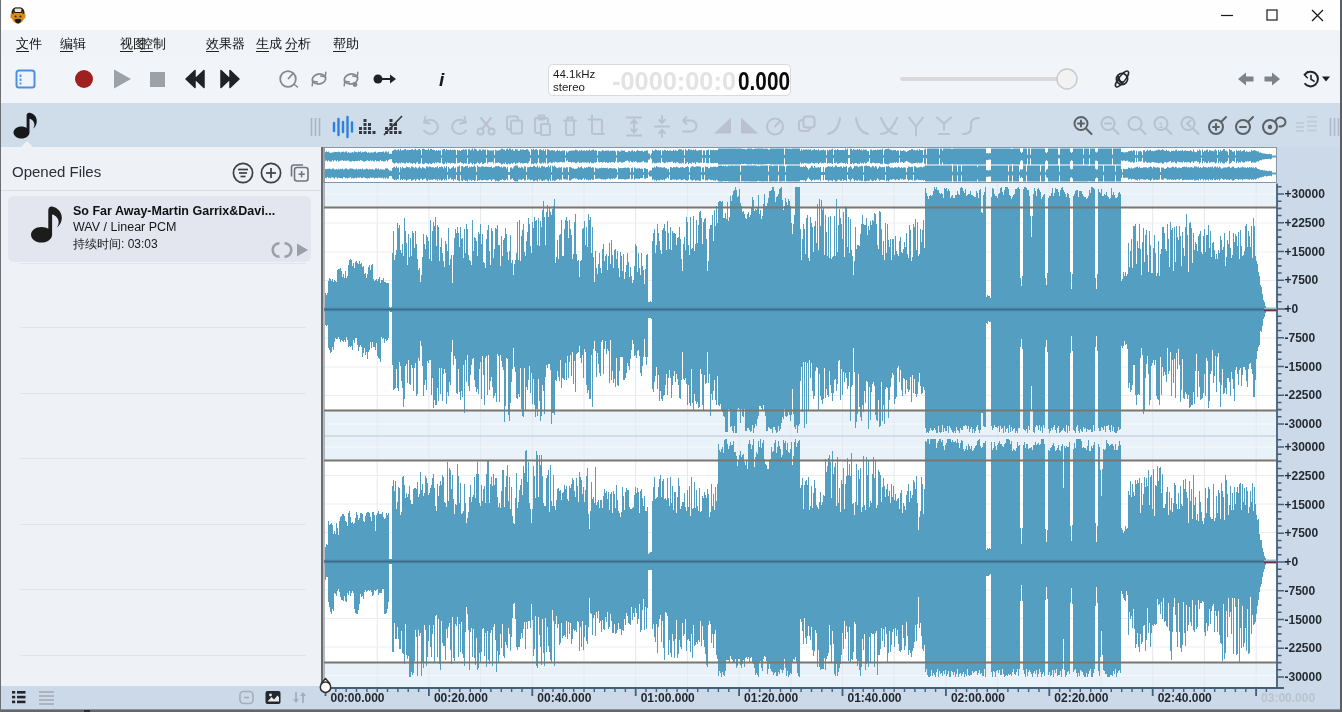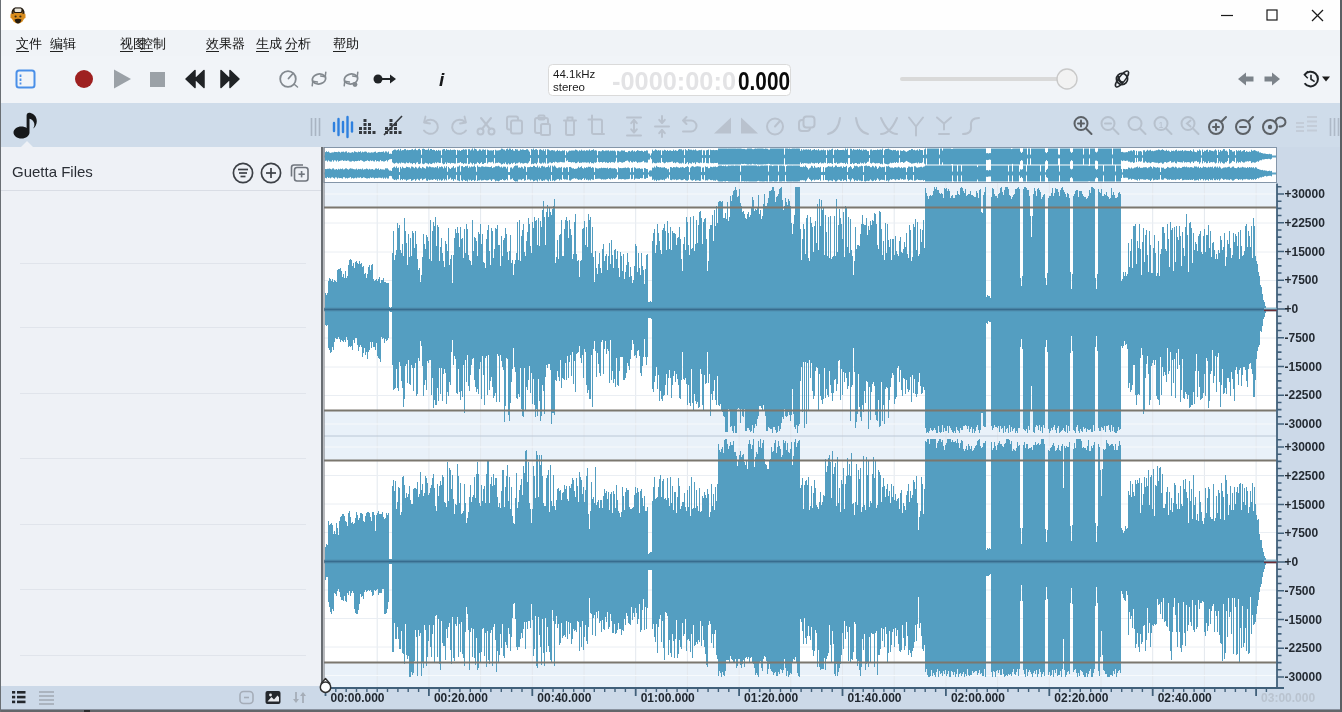--- a/index.html
+++ b/index.html
@@ -54,21 +54,21 @@
     <g stroke="#1a1a1a" stroke-width="1.2" fill="none">
       <line x1="6" y1="15.5" x2="18" y2="15.5"></line>
       <rect x="52" y="10" width="10" height="10"></rect>
       <line x1="97" y1="10" x2="108" y2="21"></line>
         <line x1="108" y1="10" x2="97" y2="21"></line>
     </g>
   </svg>
 </div>
 <div class="abs" id="menubar">
   <span class="menu-item" style="left:16px"><u>文</u>件</span>
-  <span class="menu-item" style="left:50px"><u>编</u>辑</span>
+  <span class="menu-item" style="left:60px"><u>编</u>辑</span>
   <span class="menu-item" style="left:120px"><u>视</u>图</span>
   <span class="menu-item" style="left:140px"><u>控</u>制</span>
   <span class="menu-item" style="left:206px"><u>效</u>果器</span>
   <span class="menu-item" style="left:256px"><u>生</u>成</span>
   <span class="menu-item" style="left:285px"><u>分</u>析</span>
   <span class="menu-item" style="left:333px"><u>帮</u>助</span>
 </div>
 <div class="abs" id="toolbar1">
   <svg class="abs" style="left:0;top:0" width="1342" height="47" viewBox="0 0 1342 47">
 
@@ -293,40 +293,56 @@
   <g stroke="#aeb9c7" stroke-width="1.6">
     <line x1="1330.5" y1="15" x2="1330.5" y2="33"></line>
         <line x1="1334.5" y1="15" x2="1334.5" y2="33"></line>
         <line x1="1338.5" y1="15" x2="1338.5" y2="33"></line>
   </g>
 </svg>
 
 </div>
 <div class="abs" id="tabnotch"></div>
 <div class="abs" id="sidebar">
-  <div class="abs" id="sb-head">Guetta Files</div>
+  <div class="abs" id="sb-head">Opened Files</div>
   <svg class="abs" style="left:0;top:0" width="322" height="120" viewBox="0 0 322 120">
   <g stroke="#3c4046" fill="none" stroke-width="1.7">
     <circle cx="243" cy="26" r="9.6"></circle>
     <line x1="238" y1="22.5" x2="248" y2="22.5"></line>
     <line x1="239" y1="26" x2="247" y2="26"></line>
     <line x1="240.5" y1="29.5" x2="245.5" y2="29.5"></line>
     <circle cx="271" cy="26" r="9.6"></circle>
     <line x1="266" y1="26" x2="276" y2="26"></line>
     <line x1="271" y1="21" x2="271" y2="31"></line>
   </g>
   <g stroke="#70767e" fill="none" stroke-width="1.6">
     <path d="M291.5 29.5 v-9 a2.5 2.5 0 0 1 2.5 -2.5 h9"></path>
     <rect x="294.5" y="20.5" width="13.5" height="13.5" rx="2.5"></rect>
     <line x1="298.5" y1="27.2" x2="304.8" y2="27.2"></line>
     <line x1="301.6" y1="24" x2="301.6" y2="30.4"></line>
   </g>
 </svg>
 
   <div class="abs" id="sb-sep"></div>
+  <div class="abs" id="card">
+    <svg class="abs" style="left:20px;top:6px" width="40" height="46" viewBox="0 0 40 46">
+  <path d="M13.5 40.5 C7.5 40.5 3 37 3 32.7 C3 28.4 7.5 24.9 13.5 24.9 C16.2 24.9 18.6 25.6 20.3 26.8 L20.3 8.2 C20.3 5.6 22.2 4 24.8 4.7 C29.5 5.9 33.8 9.5 33.8 15.8 C33.8 20.2 31.4 23.9 28.7 25.6 C30.9 23.2 31.4 19 29.3 16.1 C27.7 13.9 25.6 12.8 24.1 12.6 L24.1 32.7 C24.1 37 19.5 40.5 13.5 40.5 Z" fill="#1c1c1c"></path>
+</svg>
+<div class="abs" style="left:65px;top:8px;font-size:12.5px;font-weight:bold;color:#101010;white-space:nowrap">So Far Away-Martin Garrix&amp;Davi...</div>
+<div class="abs" style="left:65px;top:24px;font-size:12.5px;color:#17181a;white-space:nowrap">WAV / Linear PCM</div>
+<div class="abs" style="left:65px;top:39.5px;font-size:12px;color:#17181a;white-space:nowrap">持续时间: 03:03</div>
+<svg class="abs" style="left:263px;top:44px" width="40" height="20" viewBox="0 0 40 20">
+  <g stroke="#9aa0a8" fill="none" stroke-width="2.6">
+    <path d="M8.5 3.2 A6.2 6.2 0 0 0 8.5 16.8"></path>
+    <path d="M13.5 3.2 A6.2 6.2 0 0 1 13.5 16.8"></path>
+  </g>
+  <path d="M26 3.5 L26 16.5 L37 10 Z" fill="#9aa0a8"></path>
+</svg>
+
+  </div>
   <div class="rowsep" style="top:116px"></div>
   <div class="rowsep" style="top:180px"></div>
   <div class="rowsep" style="top:246px"></div>
   <div class="rowsep" style="top:311px"></div>
   <div class="rowsep" style="top:377px"></div>
   <div class="rowsep" style="top:442px"></div>
   <div class="rowsep" style="top:508px"></div>
 </div>
 <div class="abs" id="statusbar">
   <svg class="abs" style="left:0;top:0" width="322" height="23" viewBox="0 0 322 23">

